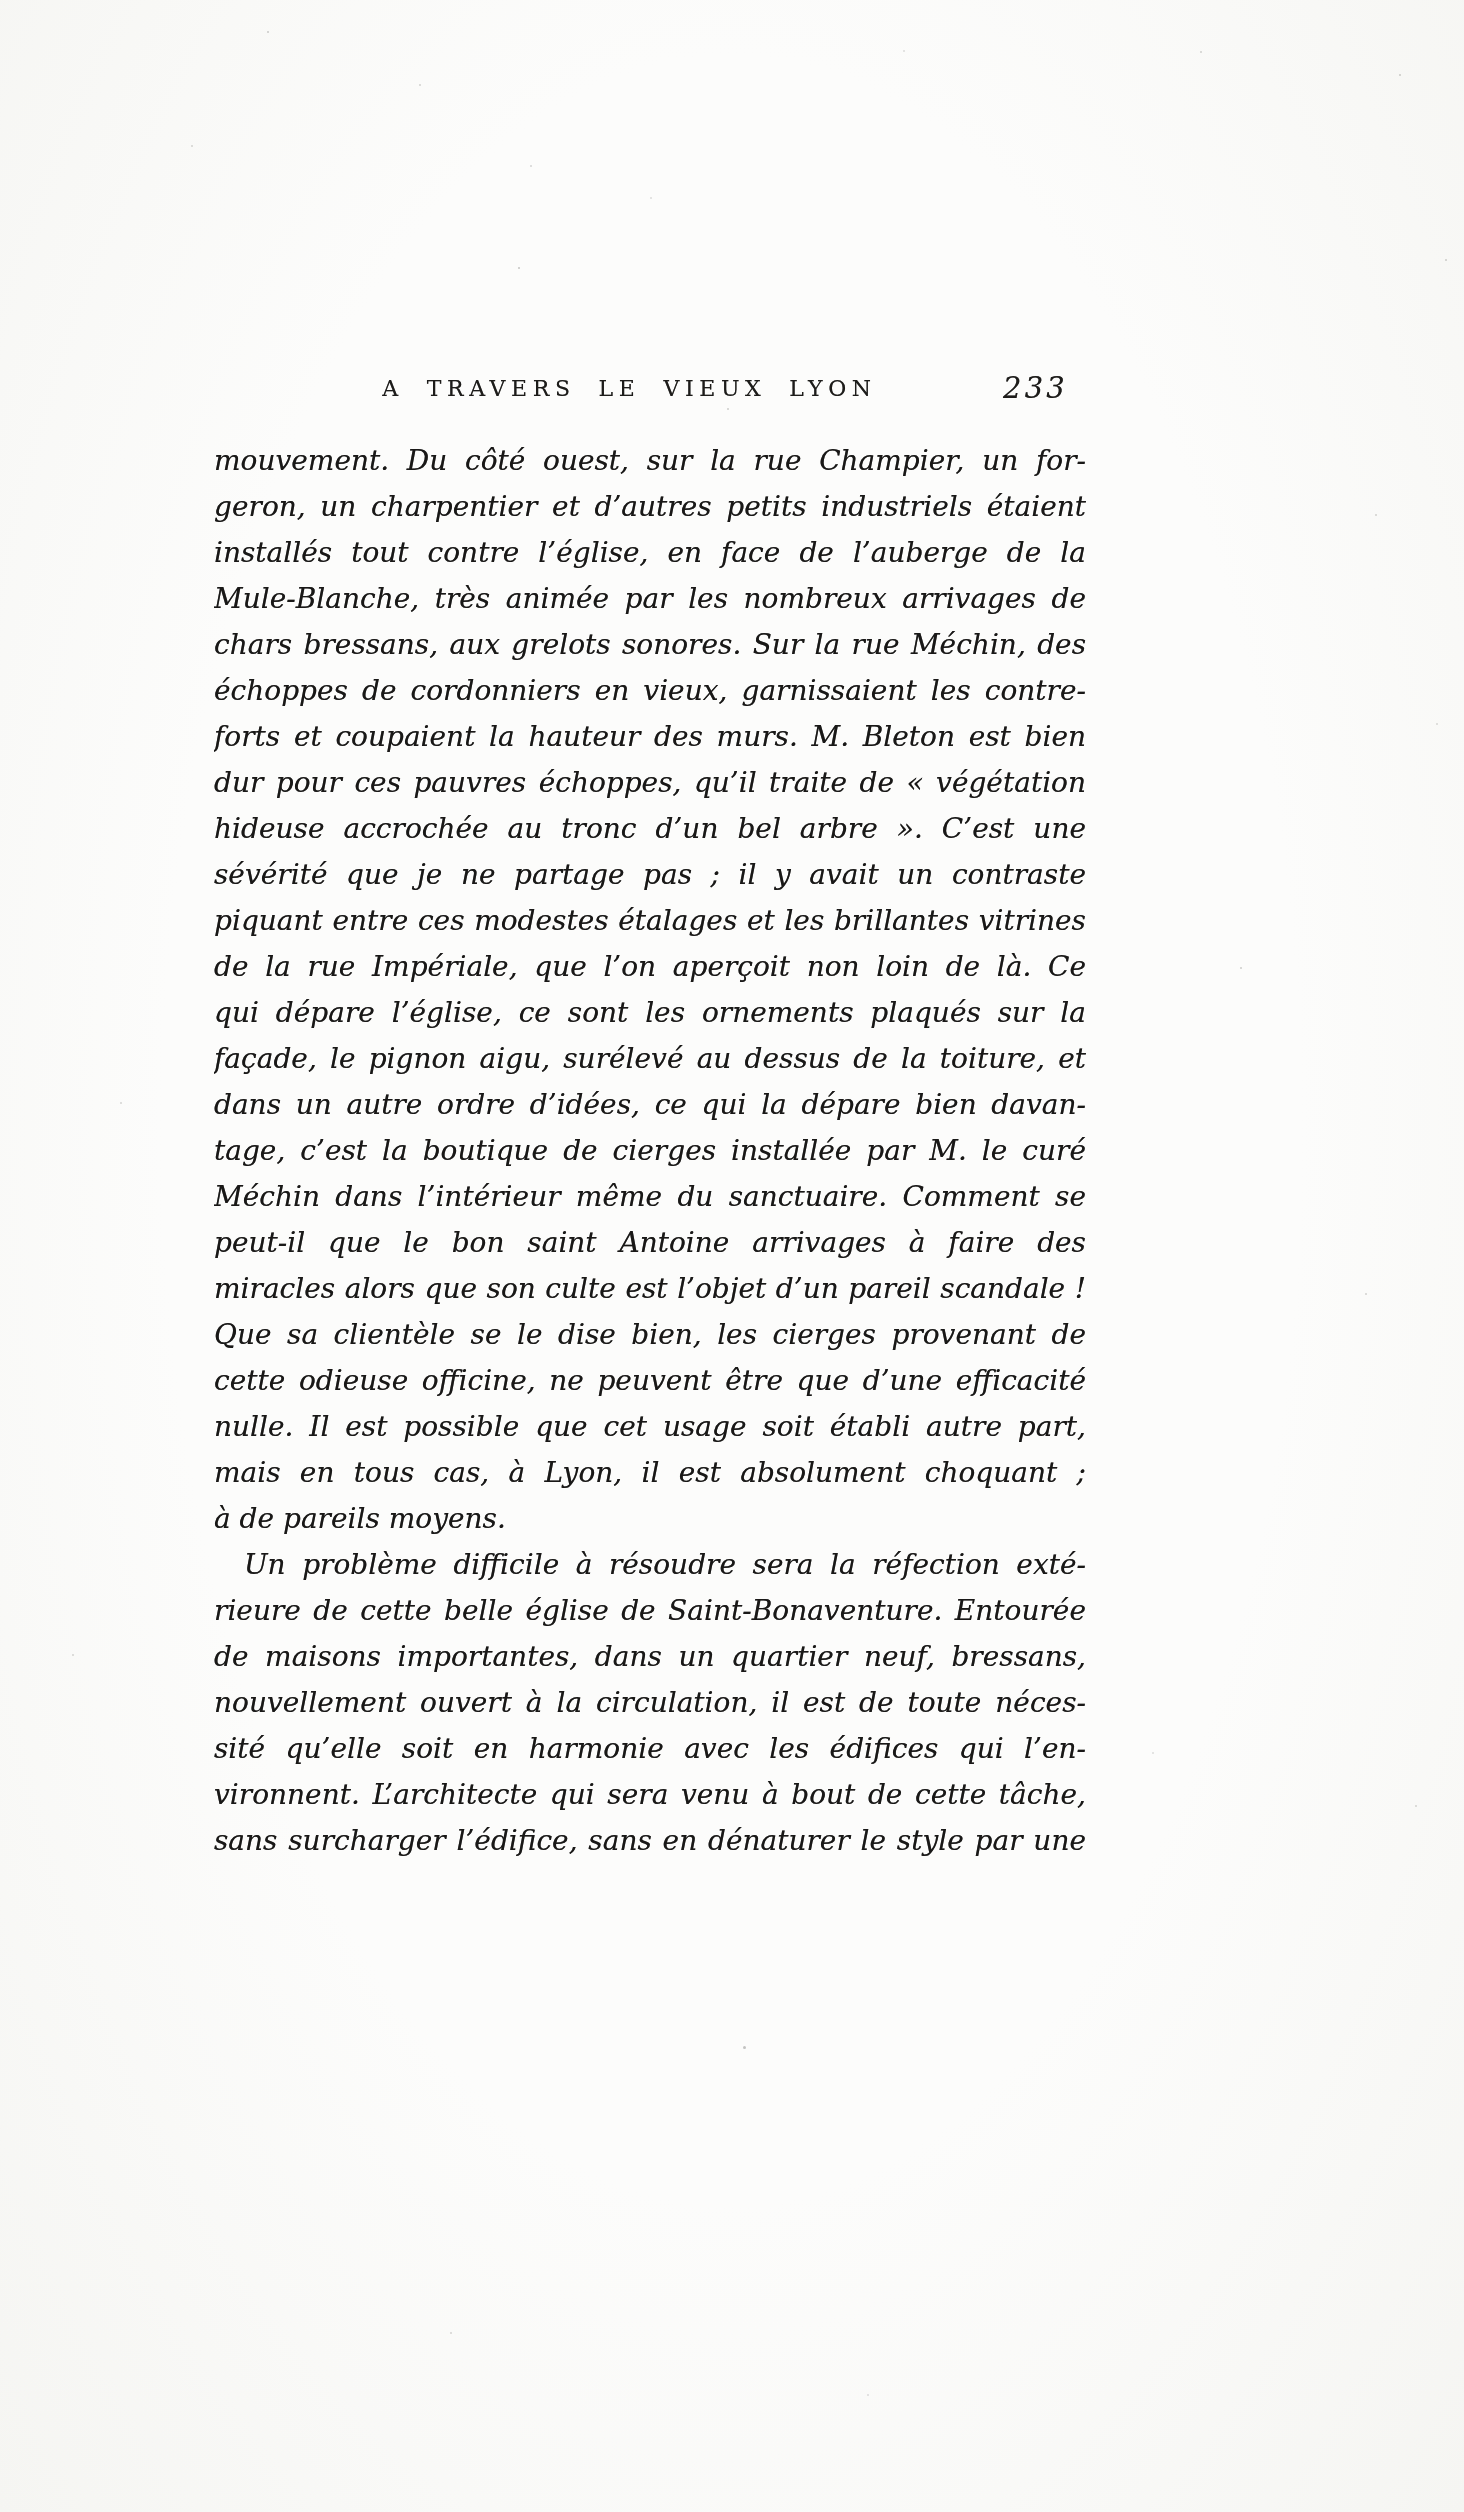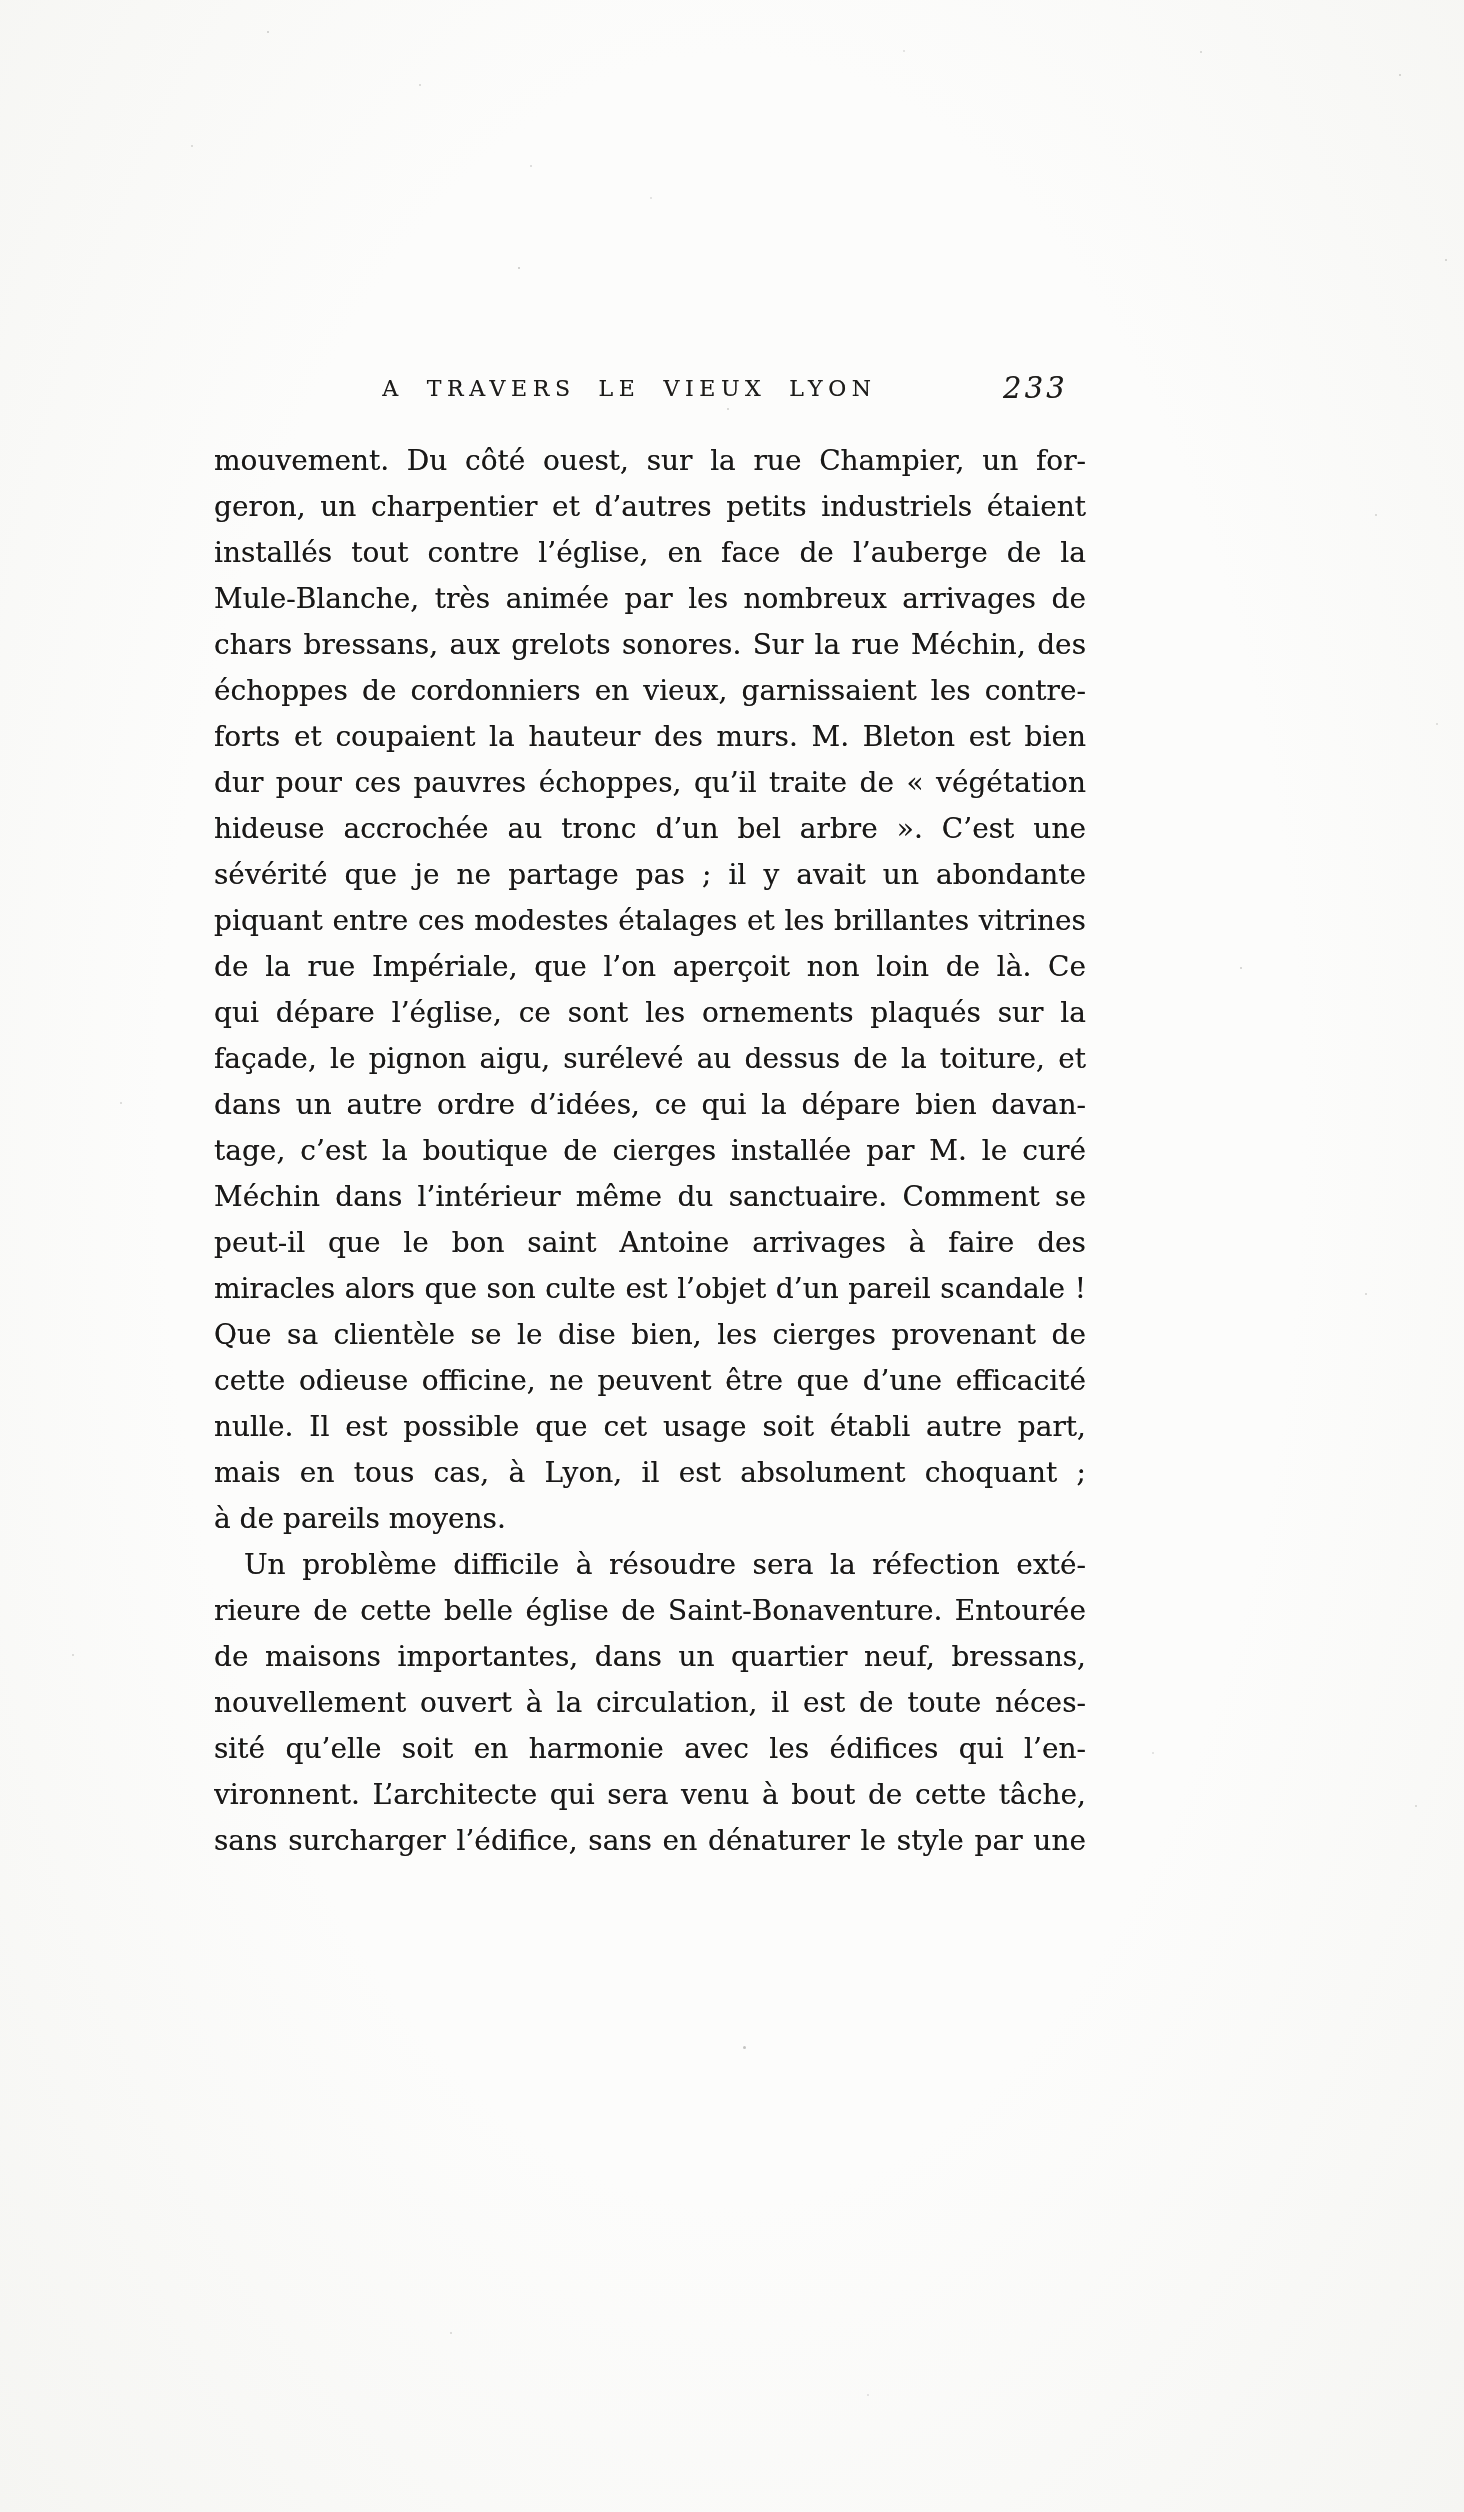--- a/index.html
+++ b/index.html
@@ -49,20 +49,21 @@
     font-style: italic;
   }
   .body-text {
     position: absolute;
     left: 214px;
     top: 438px;
     width: 872px;
     color: #191817;
     font-size: 28px;
     text-shadow: 0 0 0.4px rgba(15,15,15,0.6);
+    font-style: italic;
   }
   .line {
     height: 46px;
     line-height: 46px;
     overflow: hidden;
     white-space: normal;
   }
   .line.just {
     text-align: justify;
   }
@@ -99,21 +100,21 @@
 
   <div class="line just">mouvement. Du côté ouest, sur la rue Champier, un for-</div>
       <div class="line just">geron, un charpentier et d’autres petits industriels étaient</div>
       <div class="line just">installés tout contre l’église, en face de l’auberge de la</div>
       <div class="line just">Mule-Blanche, très animée par les nombreux arrivages de</div>
       <div class="line just">chars bressans, aux grelots sonores. Sur la rue Méchin, des</div>
       <div class="line just">échoppes de cordonniers en vieux, garnissaient les contre-</div>
       <div class="line just">forts et coupaient la hauteur des murs. M. Bleton est bien</div>
       <div class="line just">dur pour ces pauvres échoppes, qu’il traite de « végétation</div>
       <div class="line just">hideuse accrochée au tronc d’un bel arbre ». C’est une</div>
-      <div class="line just">sévérité que je ne partage pas ; il y avait un abondante</div>
+      <div class="line just">sévérité que je ne partage pas ; il y avait un contraste</div>
       <div class="line just">piquant entre ces modestes étalages et les brillantes vitrines</div>
       <div class="line just">de la rue Impériale, que l’on aperçoit non loin de là. Ce</div>
       <div class="line just">qui dépare l’église, ce sont les ornements plaqués sur la</div>
       <div class="line just">façade, le pignon aigu, surélevé au dessus de la toiture, et</div>
       <div class="line just">dans un autre ordre d’idées, ce qui la dépare bien davan-</div>
       <div class="line just">tage, c’est la boutique de cierges installée par M. le curé</div>
       <div class="line just">Méchin dans l’intérieur même du sanctuaire. Comment se</div>
       <div class="line just">peut-il que le bon saint Antoine arrivages à faire des</div>
       <div class="line just">miracles alors que son culte est l’objet d’un pareil scandale !</div>
       <div class="line just">Que sa clientèle se le dise bien, les cierges provenant de</div>

